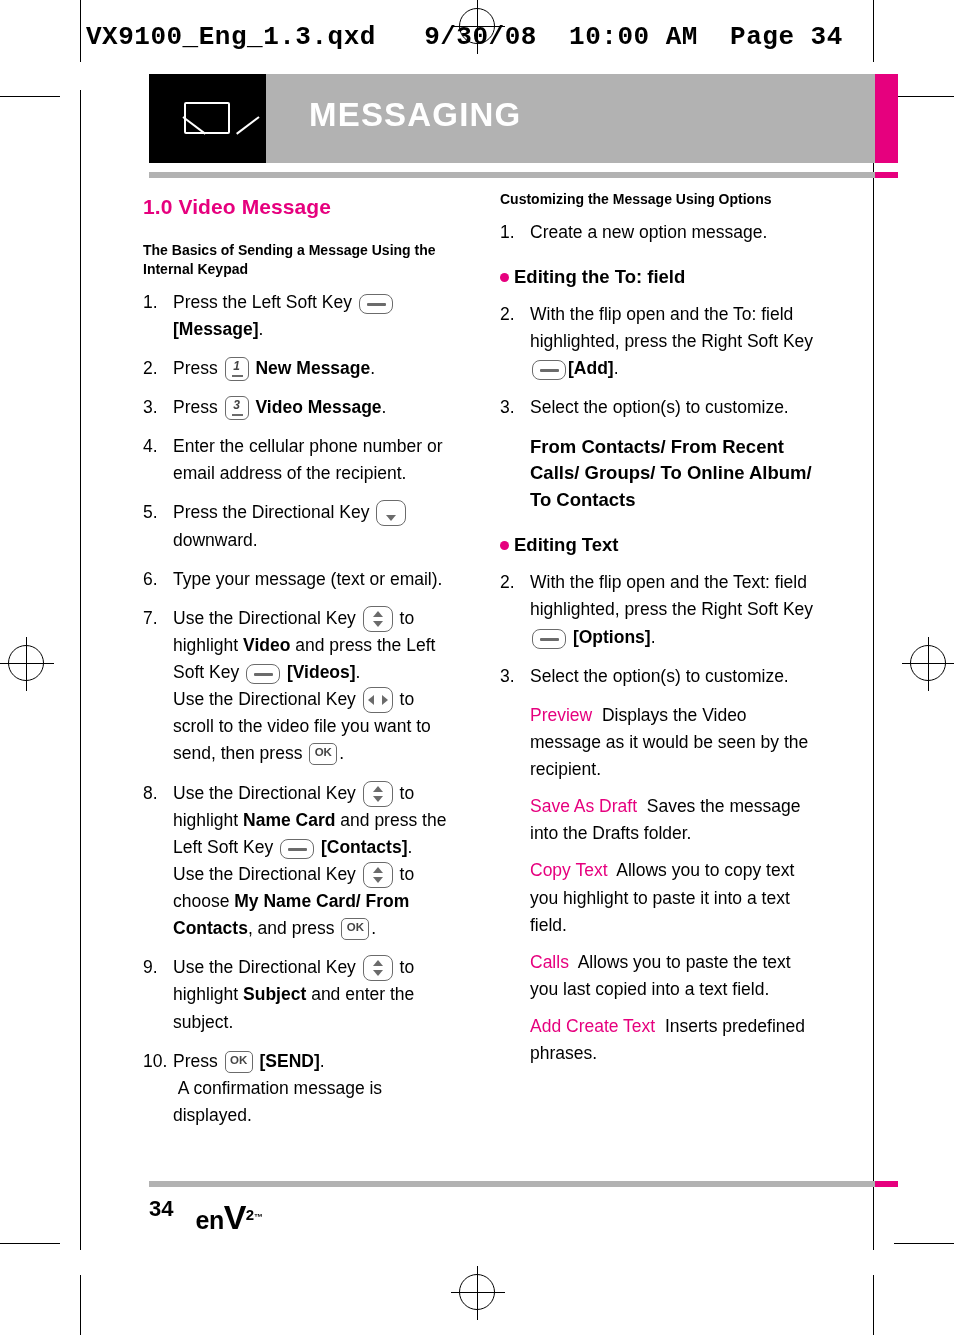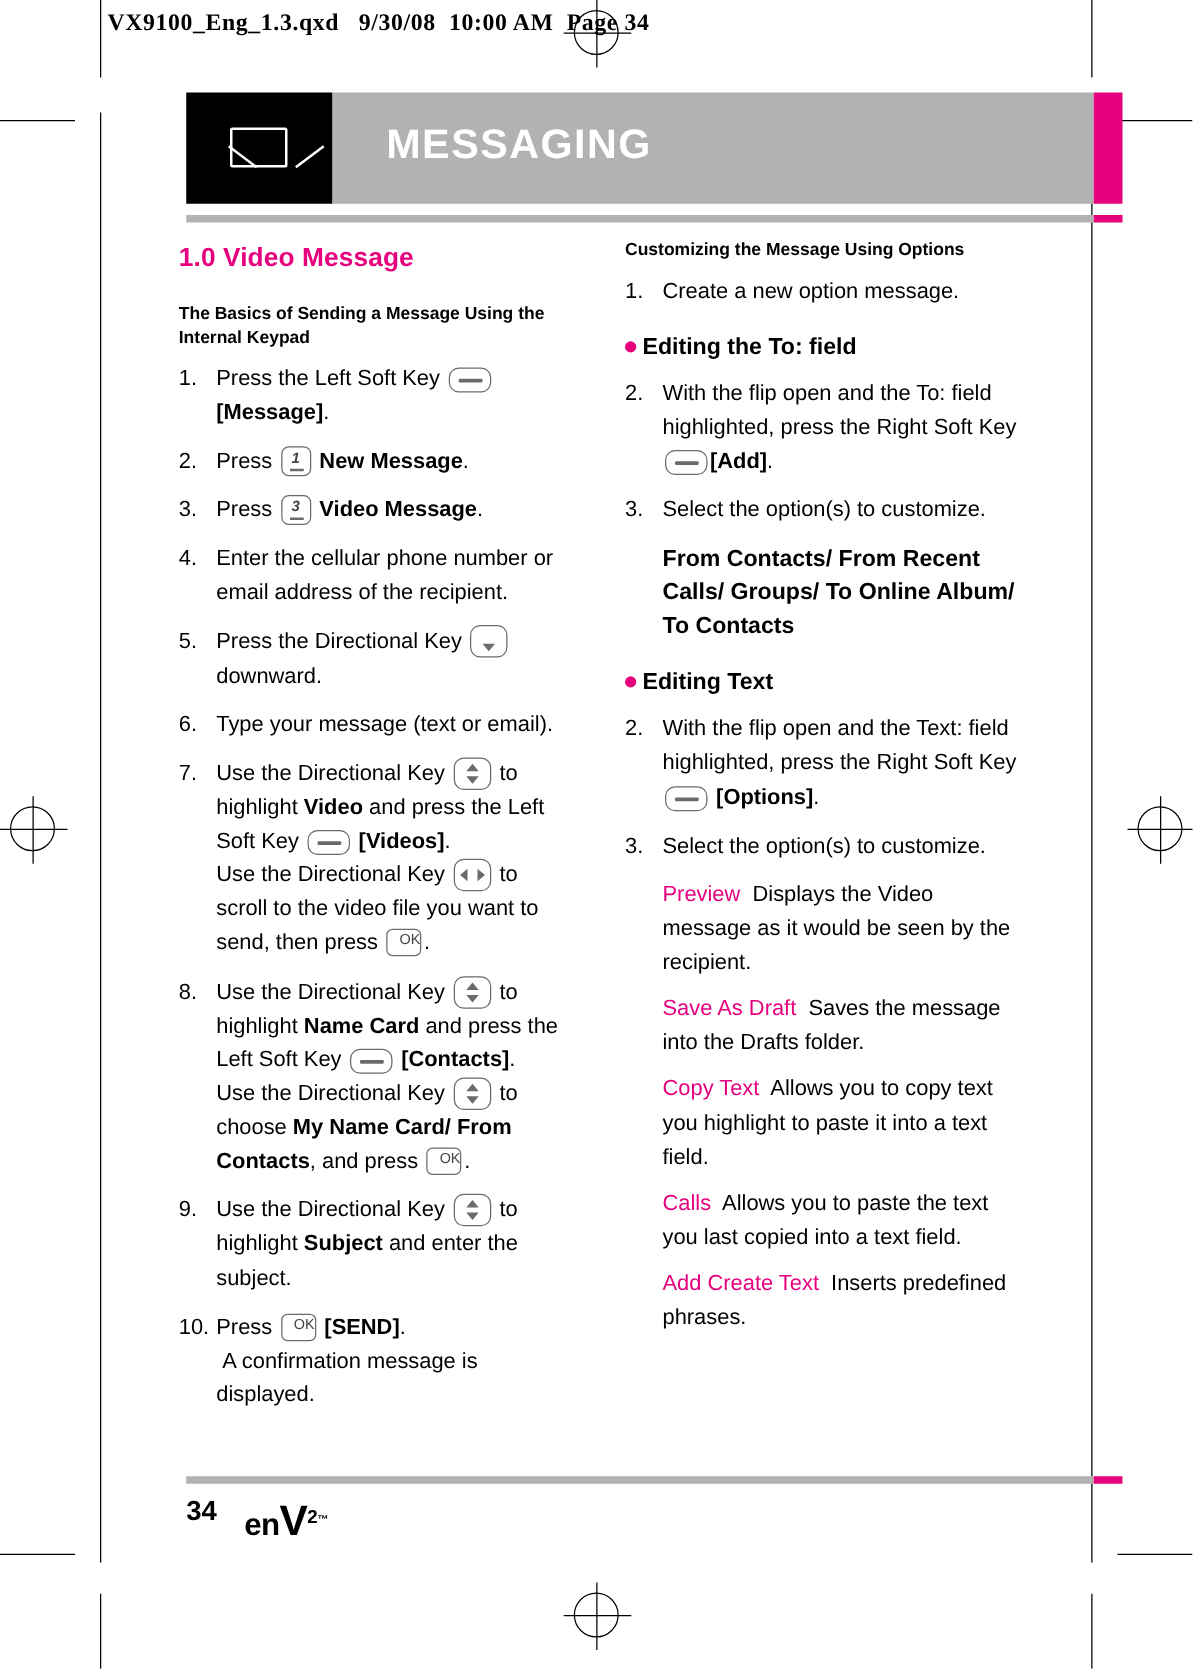--- a/index.html
+++ b/index.html
@@ -38,23 +38,23 @@
     left: 50%; top: -9px; width: 1px; height: 54px; margin-left: -0.5px;
   }
   .reg-mark::after {
     top: 50%; left: -9px; height: 1px; width: 54px; margin-top: -0.5px;
   }
 
   
   .file-info {
     position: absolute;
     left: 86px;
-    top: 8px;
-    font-family: Liberation Serif, serif;
-    font-size: 19px;
+    top: 22px;
+    font-family: Liberation Mono, monospace;
+    font-size: 26px;
     font-weight: bold;
     letter-spacing: 0.5px;
     white-space: pre;
   }
 
   
   .page {
     position: absolute;
     left: 0;
     top: 0;
@@ -314,23 +314,23 @@
     border: 1.6px solid #6b6b6b;
     border-radius: 5px;
     background: #ffffff;
     position: relative;
     margin: 0 2px;
     vertical-align: -6px;
   }
   .key-ok span {
     position: absolute;
     left: 0; right: 0; top: 3px;
-    text-align: right;
+    text-align: center;
     font-size: 11.5px;
-    font-weight: normal;
+    font-weight: bold;
     color: #444;
     line-height: 1;
   }
 
   
   .footer {
     position: absolute;
     left: 149px;
     top: 1196px;
     display: flex;

